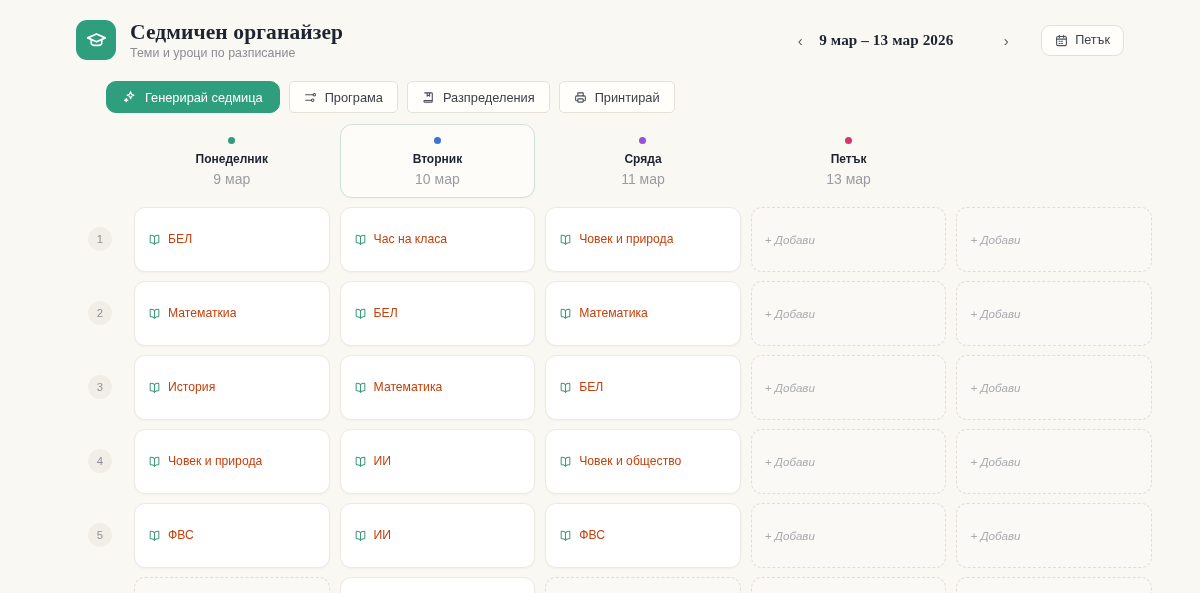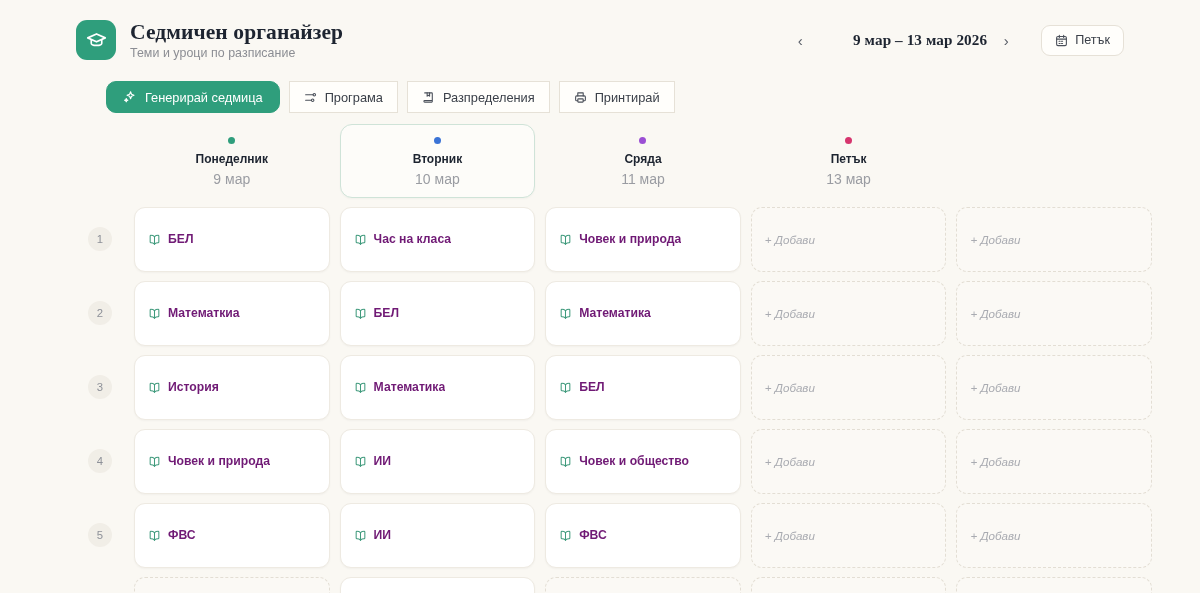--- a/index.html
+++ b/index.html
@@ -89,21 +89,21 @@
     justify-content: center;
     font-family: "Liberation Sans", sans-serif;
   }
 
   .date-range {
     font-family: "Liberation Serif", serif;
     font-size: 15.2px;
     font-weight: 700;
     color: #1d2430;
     min-width: 168px;
-    text-align: right;
+    text-align: left;
     letter-spacing: .1px;
   }
 
   .today-btn {
     margin-left: 16px;
     display: inline-flex;
     align-items: center;
     gap: 7px;
     height: 31px;
     padding: 0 13px;
@@ -124,21 +124,21 @@
     padding: 14px 0 0 78px;
     height: 48px;
   }
 
   .tb-btn {
     display: inline-flex;
     align-items: center;
     gap: 8px;
     height: 32px;
     padding: 12px 14px;
-    border-radius: 0;
+    border-radius: 5px;
     font-size: 12.8px;
     border: 1px solid #e6e1d7;
     background: #fffefb;
     color: #3b4049;
     cursor: pointer;
     white-space: nowrap;
     font-family: "Liberation Sans", sans-serif;
   }
 
   .tb-btn.primary {
@@ -246,22 +246,22 @@
     display: flex;
     align-items: center;
     gap: 7px;
     min-width: 0;
   }
 
   .book-ico { flex: none; display: flex; align-items: center; }
 
   .slot-label {
     font-size: 12.2px;
-    font-weight: 700;
-    color: #701a75;
+    font-weight: 400;
+    color: #c2410c;
     white-space: nowrap;
     overflow: hidden;
     text-overflow: ellipsis;
   }
 
   .slot-add {
     font-size: 11.6px;
     font-style: italic;
     color: #a9abb1;
   }

